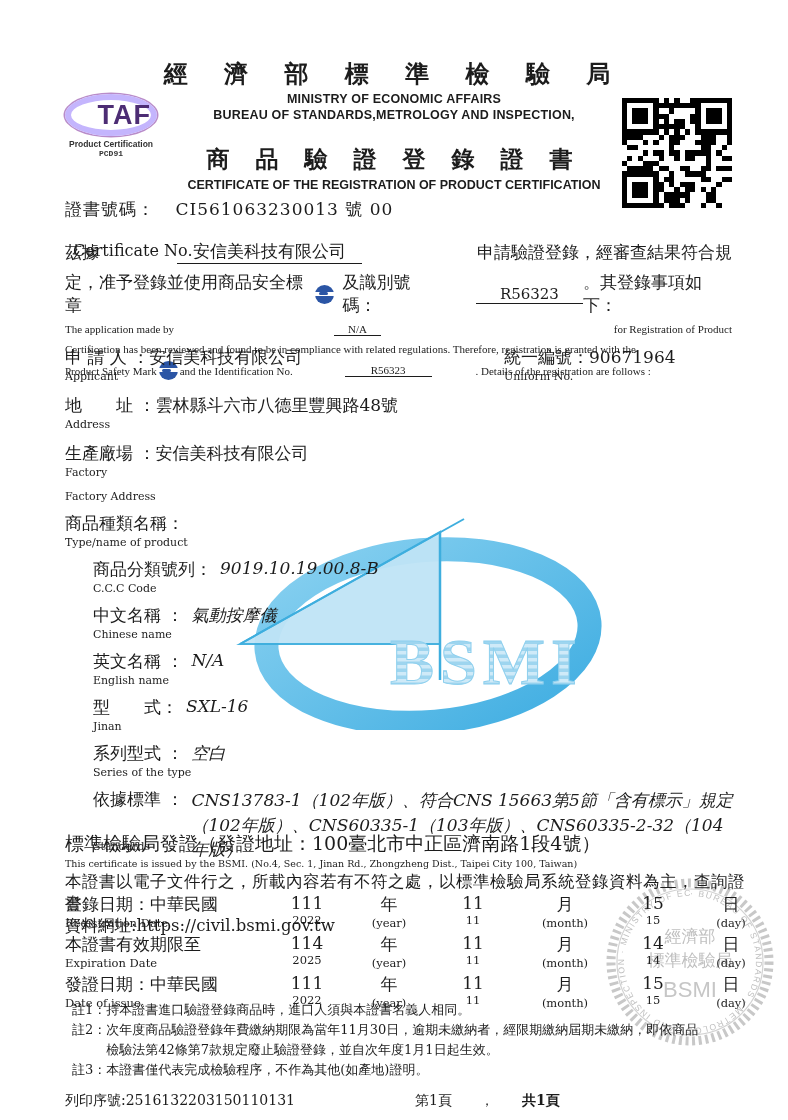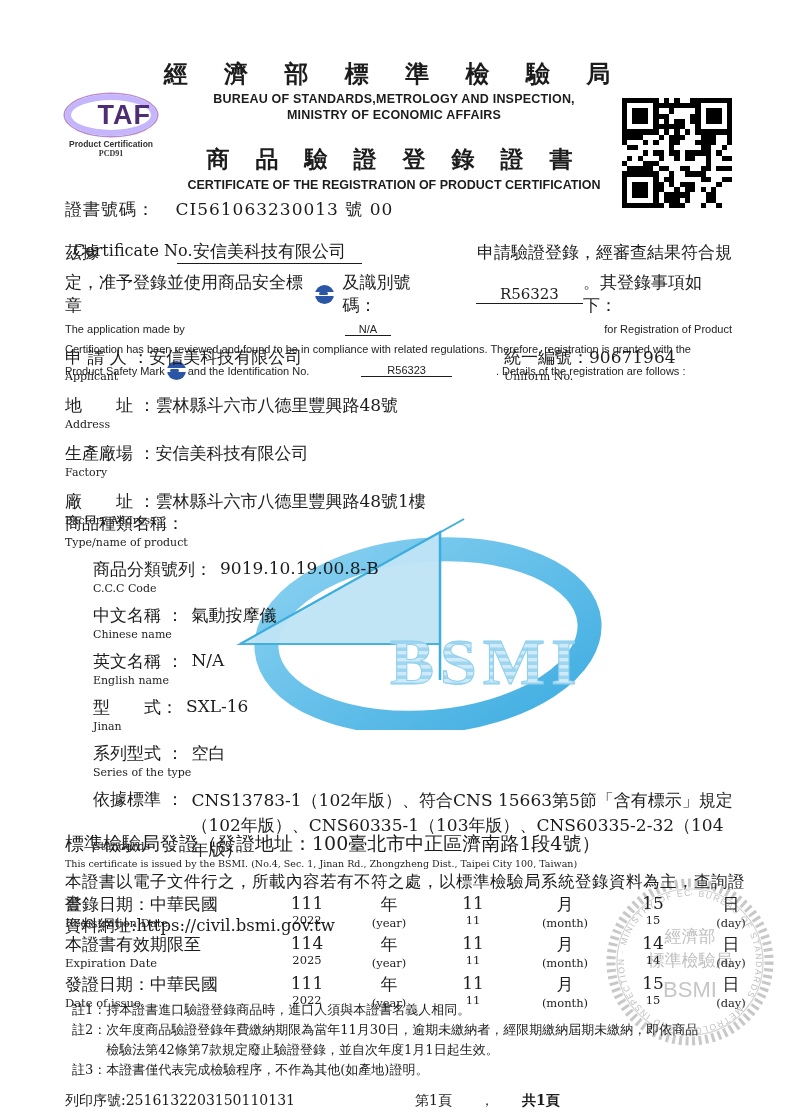--- a/index.html
+++ b/index.html
@@ -12,21 +12,21 @@
   .agency-en { font-family:"Liberation Sans",sans-serif; font-weight:bold; font-size:12.5px; letter-spacing:.2px; margin-top:2px; }
   .title-zh { font-size:23px; letter-spacing:9px; font-weight:600; margin-top:22px; white-space:nowrap; }
   .title-en { font-family:"Liberation Sans",sans-serif; font-weight:bold; font-size:12.5px; margin-top:3px; }
 
   
   .taf { position:absolute; left:56px; top:94px; width:110px; text-align:center; }
   .taf-oval { position:relative; width:92px; height:42px; margin:0 auto; border:6px solid #c4b5fd; border-radius:50%;
               display:flex; align-items:center; justify-content:flex-end; box-shadow:0 0 0 1.5px #b98cc9; }
   .taf-oval span { font-family:"Liberation Sans",sans-serif; font-weight:bold; font-size:27px; color:#4d2d74; letter-spacing:1px; }
   .taf-sub { font-size:8.5px; font-weight:bold; color:#333; margin-top:3px; font-family:"Liberation Sans",sans-serif; }
-  .taf-sub2 { font-size:8px; font-weight:bold; color:#333; font-family:Liberation Serif, serif; }
+  .taf-sub2 { font-size:8px; font-weight:bold; color:#333; font-family:Liberation Mono, monospace; }
 
   
   .qr { position:absolute; left:622px; top:98px; width:110px; height:110px; background:#fff;
         display:grid; grid-template-rows:repeat(21,1fr); grid-template-columns:repeat(21,1fr); }
   .qr div { background:#000; }
   .ul { border-bottom:1.4px solid #1c1c1c; }
 
   .sec-cert { position:absolute; top:198px; left:65px; }
   .cert-line { font-size:17px; letter-spacing:1px; }
   .cert-en { font-size:16px; margin-top:20px; padding-left:8px; }
@@ -34,21 +34,21 @@
   
   .sec-grant { position:absolute; top:240px; left:65px; right:56px; }
   .g-row { display:flex; align-items:flex-end; }
   .g1-pre { font-size:17px; }
   .g1-app { font-size:17px; padding:0 16px; margin-left:78px; }
   .g1-post { font-size:17px; margin-left:auto; }
   .g2 { margin-top:7px; align-items:center; }
   .g2 .t { font-size:17px; }
   .g2 .id { font-size:15px; padding:0 24px; margin-left:34px; }
   .g2 .post { margin-left:auto; }
-  .gen { margin-top:6px; font-family:Liberation Sans, sans-serif; font-size:11px; color:#222; }
+  .gen { margin-top:6px; font-family:Liberation Serif, serif; font-size:11px; color:#222; }
   .gen1 { display:flex; }
   .gen1 .na { padding:0 14px; margin-left:160px; }
   .gen1 .post { margin-left:auto; }
   .gen2 { margin-top:7px; }
   .gen3 { margin-top:6px; display:flex; align-items:center; }
   .gen3 .id { padding:0 26px; margin-left:52px; }
   .gen3 .post { margin-left:44px; }
 
   
   .mark { position:relative; display:inline-block; width:19px; height:19px; border-radius:50%;
@@ -67,21 +67,21 @@
   .f-right .zhv { font-size:17px; }
   .f-right .env { font-size:11px; margin-top:1px; }
 
   
   .sec-product { position:absolute; top:512px; left:65px; right:40px; z-index:2; }
   .p-head-zh { font-size:17px; }
   .p-head-en { font-size:11px; margin-top:1px; }
   .p-row { margin-top:9px; padding-left:28px; }
   .p-line { display:flex; }
   .p-label { font-size:17px; white-space:pre; }
-  .p-value { font-size:17px; padding-left:8px; }
+  .p-value { font-size:17px; padding-left:8px;font-style:italic; }
   .p-en { font-size:11px; margin-top:1px; }
   .p-std .p-value { max-width:555px; line-height:1.45; }
 
   
   .watermark { position:absolute; left:222px; top:518px; z-index:1; }
 
   
   .sec-issue { position:absolute; top:831px; left:65px; right:40px; z-index:2; }
   .i-zh { font-size:19px; }
   .i-en { font-size:9.5px; margin-top:1px; }
@@ -356,22 +356,22 @@
       <div style="grid-area: 21 / 8;"></div>
       <div style="grid-area: 21 / 10;"></div>
       <div style="grid-area: 21 / 11;"></div>
       <div style="grid-area: 21 / 12;"></div>
       <div style="grid-area: 21 / 16;"></div>
       <div style="grid-area: 21 / 19;"></div>
     </div>
 
   <div class="sec-header">
     <div class="agency-zh">經 濟 部 標 準 檢 驗 局</div>
+    <div class="agency-en">MINISTRY OF ECONOMIC AFFAIRS</div>
     <div class="agency-en">BUREAU OF STANDARDS,METROLOGY AND INSPECTION,</div>
-    <div class="agency-en">MINISTRY OF ECONOMIC AFFAIRS</div>
     <div class="title-zh">商 品 驗 證 登 錄 證 書</div>
     <div class="title-en">CERTIFICATE OF THE REGISTRATION OF PRODUCT CERTIFICATION</div>
   </div>
 
   <div class="sec-cert">
     <div class="cert-line">
       <span>證書號碼：</span>
       <span style="margin-left:14px;">CI561063230013 號 00</span>
     </div>
     <div class="cert-en">Certificate No.</div>
@@ -429,24 +429,20 @@
       <div class="f-en">Address</div>
     </div>
     <div class="f-row">
       <div class="f-top">
         <span class="f-label">生產廠場 ：</span>
         <span class="f-value">安信美科技有限公司</span>
       </div>
       <div class="f-en">Factory</div>
     </div>
     <div class="f-row">
-      <div class="f-top">
-        <span class="f-label">廠　　址 ：</span>
-        <span class="f-value">雲林縣斗六市八德里豐興路48號1樓</span>
-      </div>
       <div class="f-en">Factory Address</div>
     </div>
   </div>
 
   <svg class="watermark" width="390" height="212" viewBox="0 0 390 212">
     <defs>
       <pattern id="wstripes" width="8" height="7" patternUnits="userSpaceOnUse">
         <rect width="8" height="7" fill="#cfeaf8"></rect>
         <rect y="3.5" width="8" height="3.5" fill="#9ed5ef"></rect>
       </pattern>

